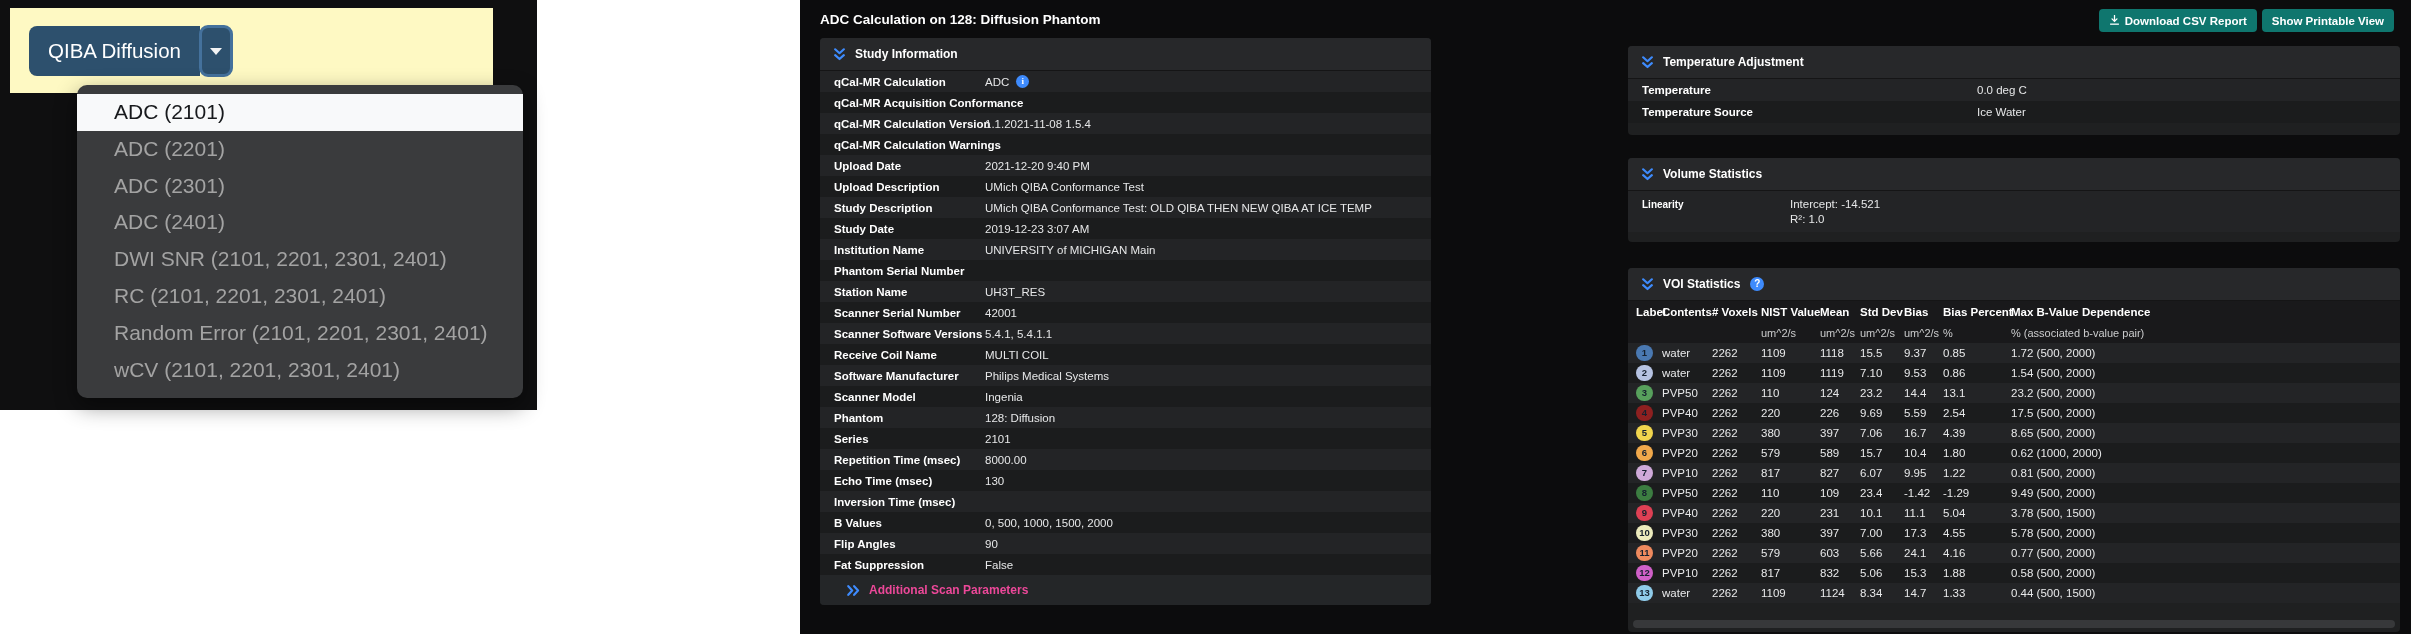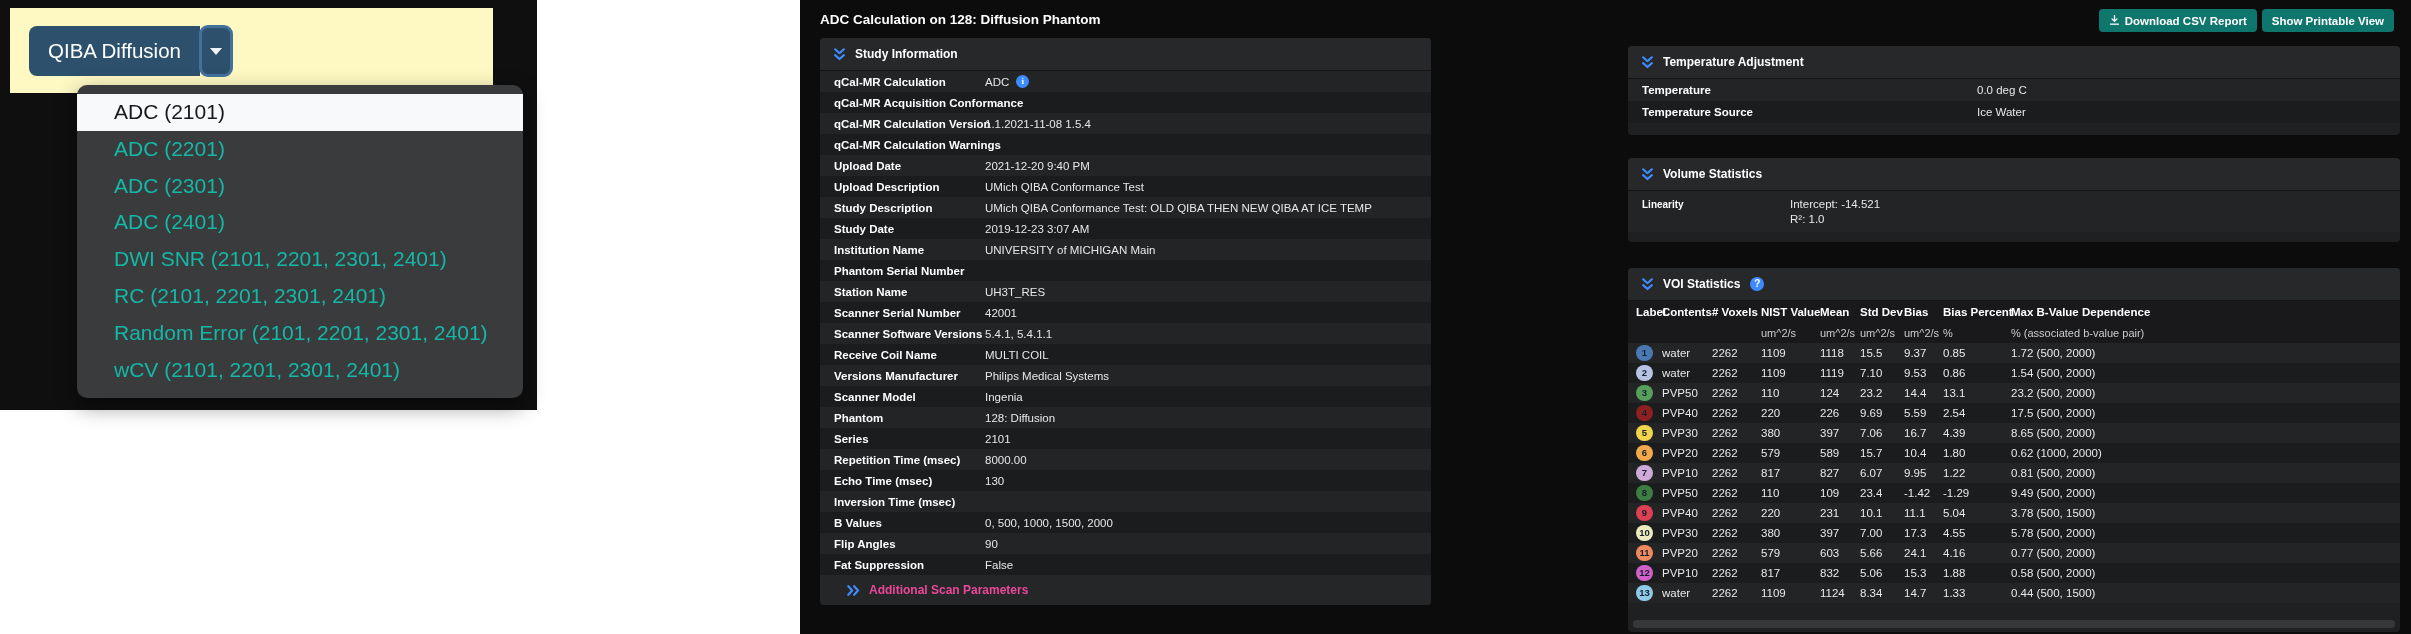--- a/index.html
+++ b/index.html
@@ -12,21 +12,21 @@
   .btn-main{display:flex;align-items:center;height:50px;padding:0 19px;background:#2d506d;
             color:#fff;font-size:20.5px;border-radius:8px 0 0 8px;cursor:pointer;}
   .btn-caret{display:flex;align-items:center;justify-content:center;width:34px;height:52px;
              background:#2d506d;border:3px solid #44719c;border-radius:9px;margin-left:-1px;
              box-sizing:border-box;cursor:pointer;}
   .caret-down{width:0;height:0;border-left:6px solid transparent;border-right:6px solid transparent;
               border-top:7px solid #f2f3f4;}
   .dropdown{position:absolute;left:77px;top:85px;width:446px;height:313px;background:#3a3b3d;
             border-radius:10px;padding:9px 0;box-sizing:border-box;
             box-shadow:0 8px 22px rgba(0,0,0,.45);}
-  .menu-item{height:36.8px;line-height:36.8px;padding-left:37px;font-size:21px;color:#14b8a6;
+  .menu-item{height:36.8px;line-height:36.8px;padding-left:37px;font-size:21px;color:#a3a3a3;
              white-space:nowrap;cursor:pointer;}
   .menu-item.selected{background:#f8f9fa;color:#17191c;}
   
   .shot-right{position:absolute;left:800px;top:0;width:1611px;height:634px;background:#0c0c0d;}
   .report-title{position:absolute;left:20px;top:12px;font-size:13.5px;font-weight:bold;color:#fff;}
   .top-buttons{position:absolute;right:17px;top:9px;display:flex;gap:5px;}
   .btn-blue{display:flex;align-items:center;gap:5px;height:23px;padding:0 10px;background:#0f766e;
             border:none;border-radius:4px;color:#fff;font-size:11.5px;font-weight:bold;
             font-family:"Liberation Sans",sans-serif;cursor:pointer;white-space:nowrap;}
   .card{position:absolute;background:#1f2021;border-radius:4px;overflow:hidden;}
@@ -233,21 +233,21 @@
 
         <div class="kv-row">
           <span class="kv-label">Receive Coil Name</span>
           <span class="kv-value">
             <span>MULTI COIL</span>
 
           </span>
         </div>
 
         <div class="kv-row">
-          <span class="kv-label">Versions Manufacturer</span>
+          <span class="kv-label">Software Manufacturer</span>
           <span class="kv-value">
             <span>Philips Medical Systems</span>
 
           </span>
         </div>
 
         <div class="kv-row">
           <span class="kv-label">Scanner Model</span>
           <span class="kv-value">
             <span>Ingenia</span>

